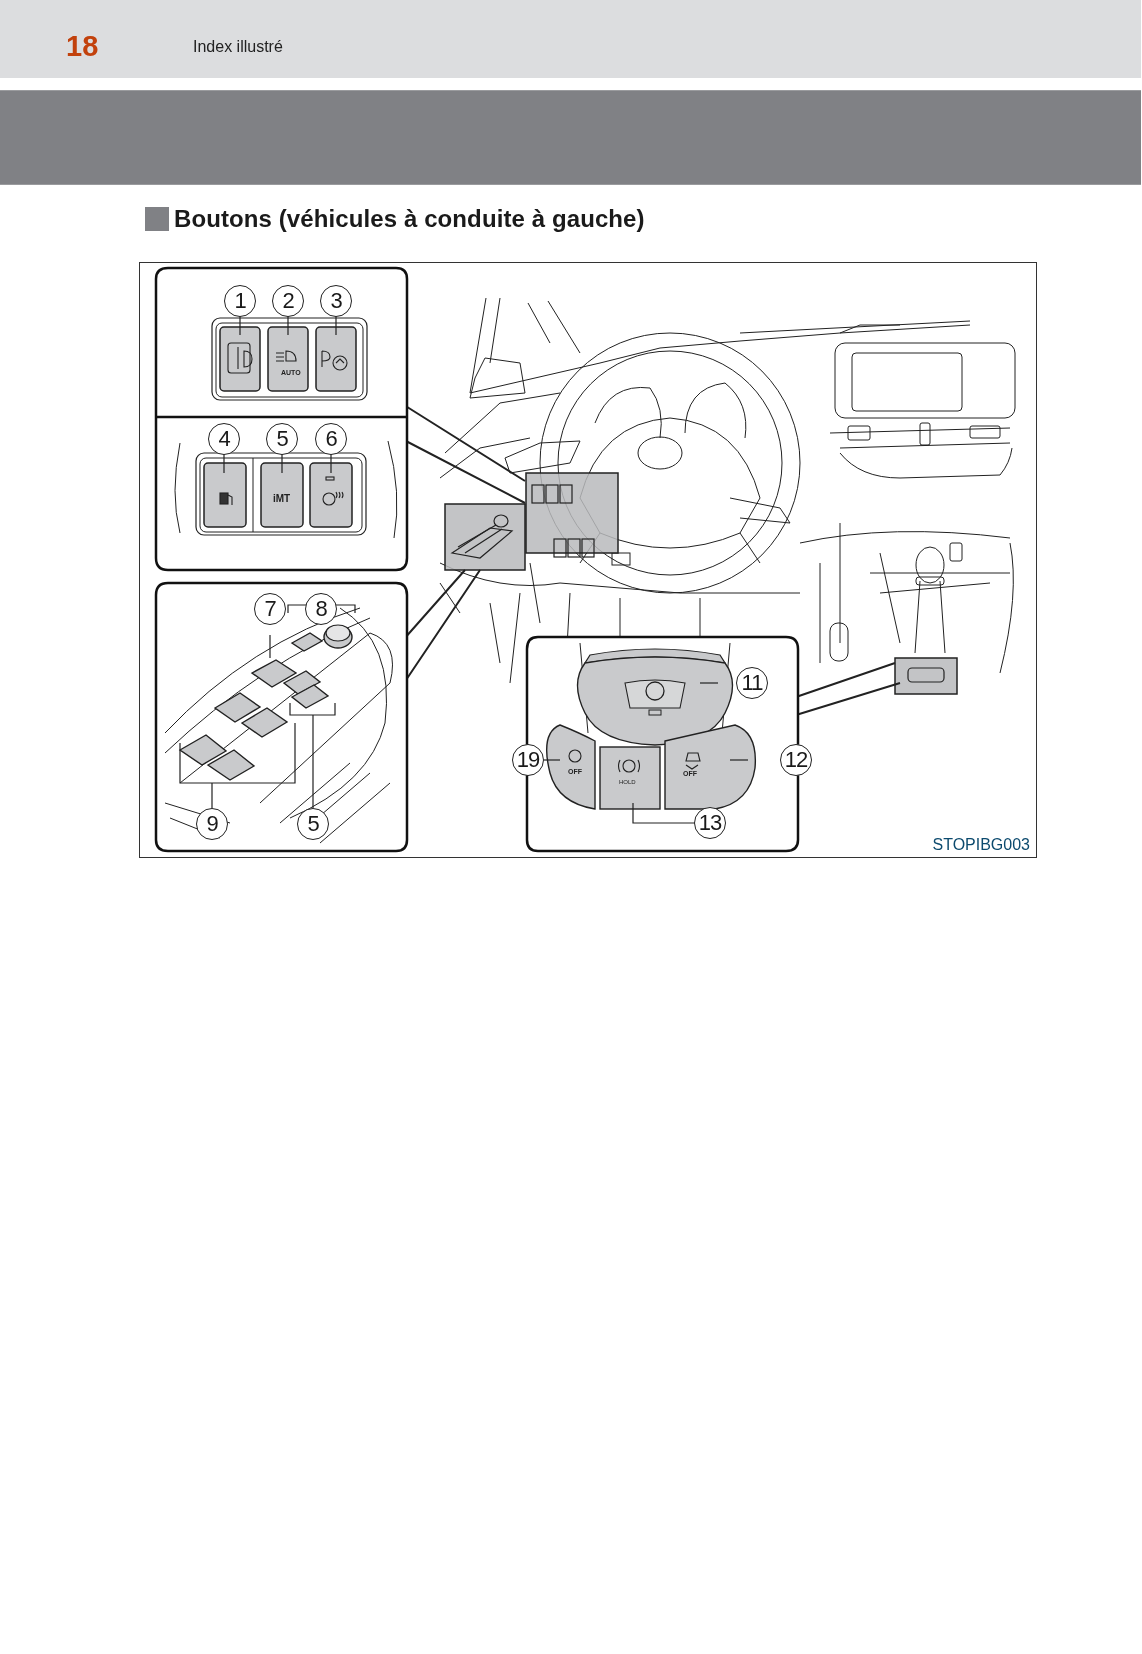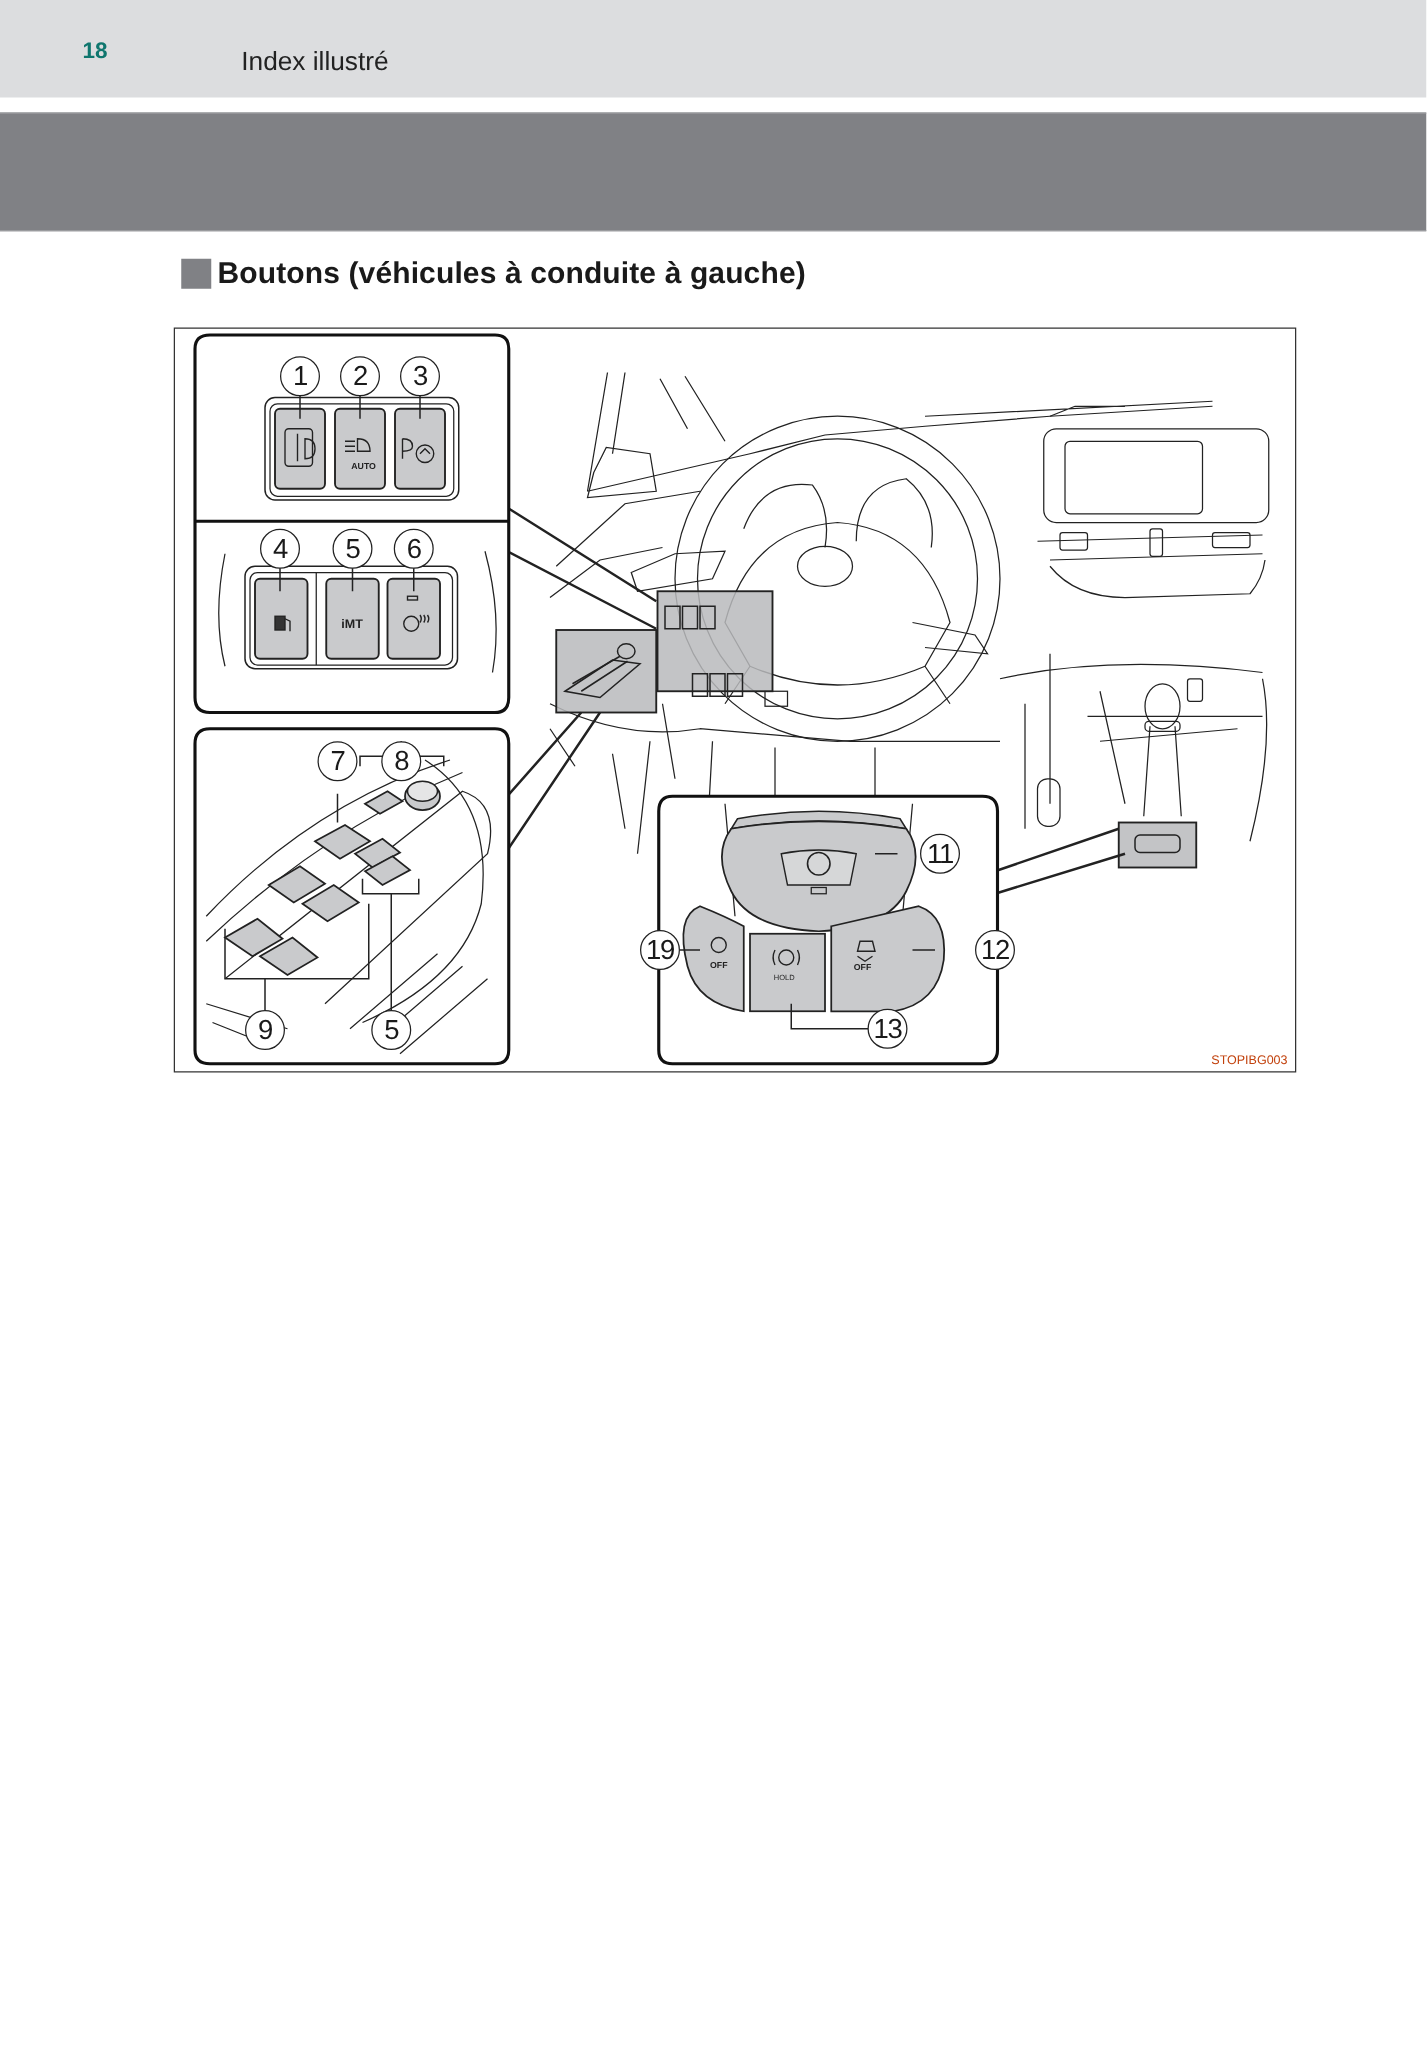--- a/index.html
+++ b/index.html
@@ -1,28 +1,28 @@
 <!DOCTYPE html>
 <html><head>
 <meta charset="utf-8">
 <style>
   html, body { margin: 0; padding: 0; background: #ffffff; }
   body { width: 1142px; height: 1654px; position: relative; overflow: hidden;
          font-family: "Liberation Sans", sans-serif; color: #1a1a1a; }
   .hdr-light { position: absolute; left: 0; top: 0; width: 1141px; height: 78px; background: #dcdddf; }
-  .page-num { position: absolute; left: 66px; top: 30px; font-size: 18px; font-weight: bold; color: #0f766e; }
-  .section-name { position: absolute; left: 193px; top: 38px; font-size: 21px; color: #222; }
+  .page-num { position: absolute; left: 66px; top: 30px; font-size: 29px; font-weight: bold; color: #c2410c; }
+  .section-name { position: absolute; left: 193px; top: 38px; font-size: 16px; color: #222; }
   .hdr-dark { position: absolute; left: 0; top: 90px; width: 1141px; height: 93px; background: #808185;
               border-top: 1px solid #9a9b9e; border-bottom: 1px solid #9a9b9e; }
   .heading { position: absolute; left: 107px; top: 205px; height: 28px; display: flex; align-items: center; margin-left: 38px; }
   .heading .sq { width: 24px; height: 24px; background: #808185; margin-right: 5px; }
   .heading .txt { font-size: 24px; font-weight: bold; color: #1a1a1a; letter-spacing: 0.1px; }
   .figure { position: absolute; left: 139px; top: 262px; width: 896px; height: 594px; border: 1px solid #333; background: #fff; }
   .figure svg { position: absolute; left: 0; top: 0; }
-  .fig-id { position: absolute; right: 6px; bottom: 3px; font-size: 10px; color: #c2410c; }
+  .fig-id { position: absolute; right: 6px; bottom: 3px; font-size: 16px; color: #0c4a6e; }
   .callout { position: absolute; width: 30px; height: 30px; border: 1.5px solid #222; border-radius: 50%;
              background: #fff; font-size: 22px; line-height: 30px; text-align: center; color: #1a1a1a;
              box-sizing: content-box; letter-spacing: -1px; }
 </style>
 </head>
 <body>
 
 <div class="hdr-light">
   <span class="page-num">18</span>
   <span class="section-name">Index illustré</span>

